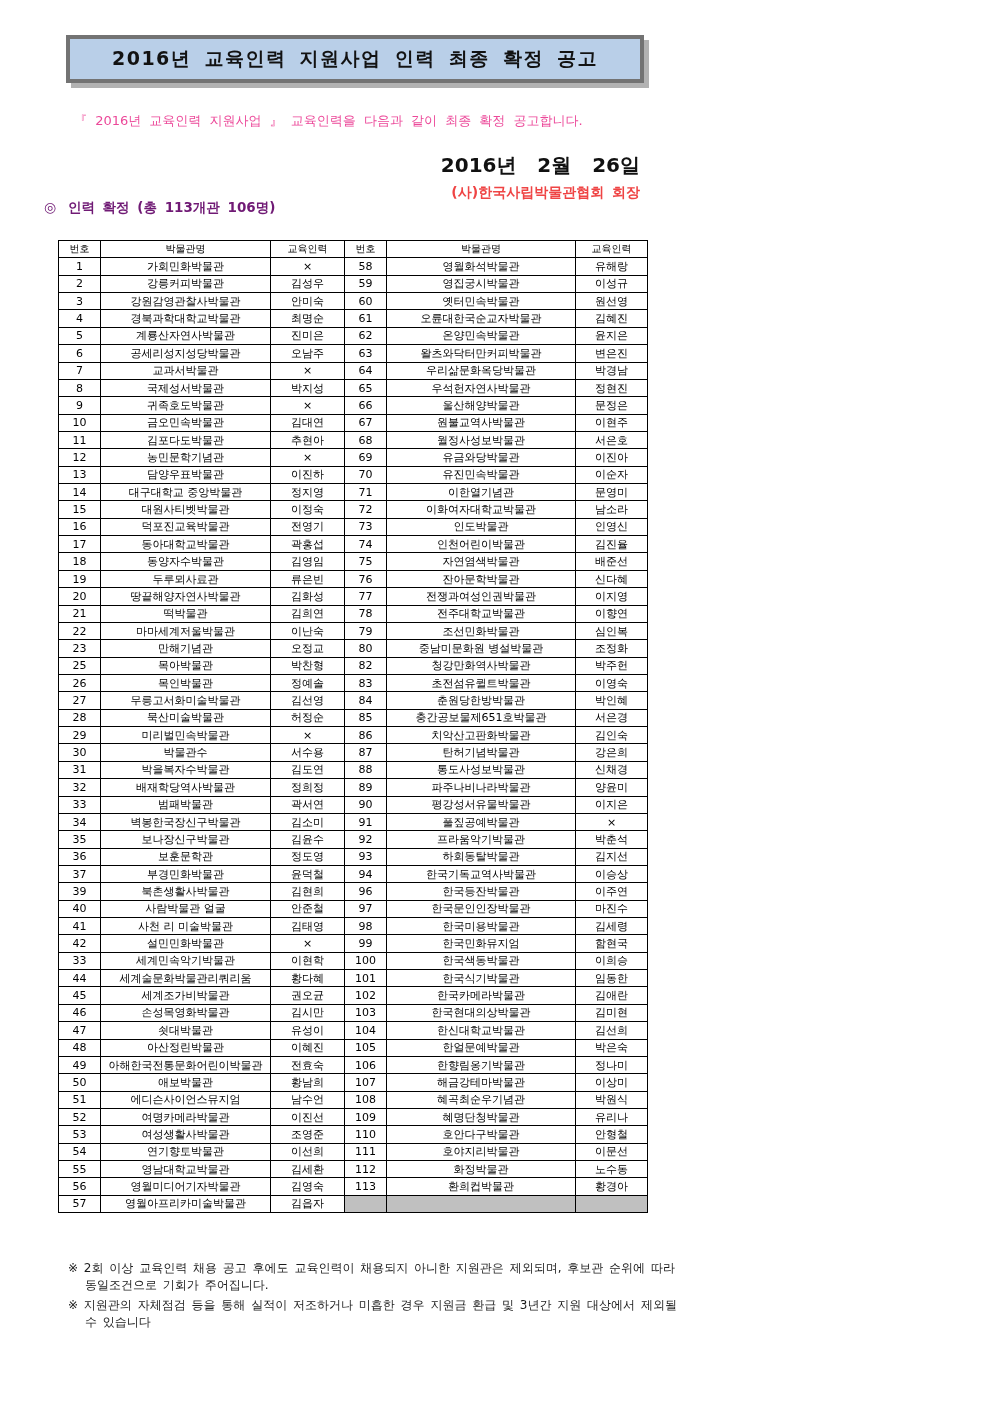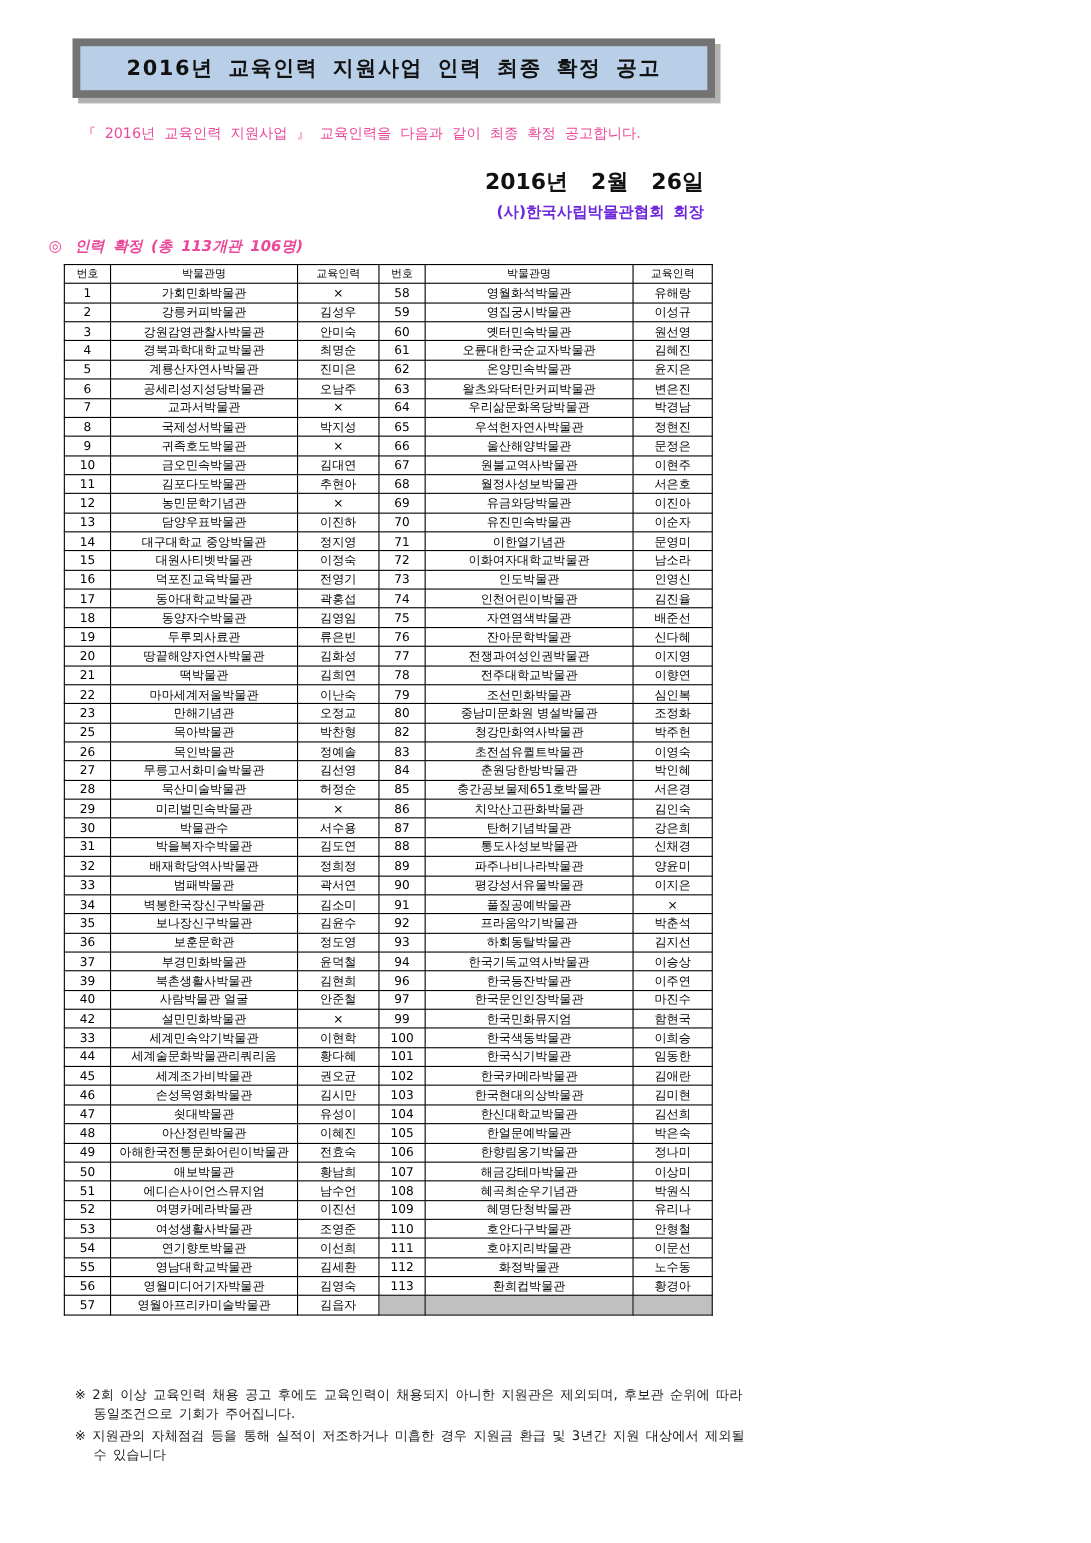--- a/index.html
+++ b/index.html
@@ -1,45 +1,45 @@
 <!DOCTYPE html>
 <html><head>
 <meta charset="utf-8">
 <style>
   html,body{margin:0;padding:0;background:#ffffff;}
   body{font-family:"DejaVu Sans","Liberation Sans",sans-serif;color:#000;}
   .page{position:relative;width:992px;height:1403px;background:#fff;overflow:hidden;}
 
   .title-banner{
     position:absolute;left:66px;top:35px;width:570px;height:40px;
-    background:#b9cfe8;border:7px solid #737373;
+    background:#b9cfe8;border:4px solid #737373;
     box-shadow:5px 5px 0 0 #b2b2b2;
     display:flex;align-items:center;justify-content:center;
   }
   .title-banner .title-text{
     font-size:19px;font-weight:bold;letter-spacing:1.5px;word-spacing:5px;color:#121212;
   }
 
   .intro{
     position:absolute;left:74px;top:112px;width:620px;
     font-size:13px;word-spacing:4px;color:#ec4899;
   }
 
   .date-line{
     position:absolute;left:55px;top:152px;width:585px;
     text-align:right;font-size:20px;font-weight:bold;white-space:pre;color:#111;
   }
   .org-line{
     position:absolute;left:55px;top:184px;width:585px;
-    text-align:right;font-size:14px;font-weight:bold;word-spacing:3px;color:#6d28d9;
+    text-align:right;font-size:14px;font-weight:bold;word-spacing:3px;color:#ef4444;
   }
 
   .section-heading{
-    position:absolute;left:44px;top:215px;
-    font-size:13.5px;font-weight:bold;word-spacing:3px;color:#ec4899;font-style:italic;
+    position:absolute;left:44px;top:199px;
+    font-size:13.5px;font-weight:bold;word-spacing:3px;color:#701a75;
   }
   .section-heading .bullet{font-size:14px;margin-right:4px;}
 
   table.roster{
     position:absolute;left:58px;top:240px;width:589px;
     border-collapse:collapse;table-layout:fixed;
   }
   table.roster th,table.roster td{
     border:1px solid #000;
     height:17.36px;box-sizing:border-box;
@@ -397,20 +397,28 @@
         </tr>
         <tr>
           <td>40</td>
           <td>사람박물관 얼굴</td>
           <td>안준철</td>
           <td>97</td>
           <td>한국문인인장박물관</td>
           <td>마진수</td>
         </tr>
         <tr>
+          <td>41</td>
+          <td>사천 리 미술박물관</td>
+          <td>김태영</td>
+          <td>98</td>
+          <td>한국미용박물관</td>
+          <td>김세령</td>
+        </tr>
+        <tr>
           <td>42</td>
           <td>설민민화박물관</td>
           <td>×</td>
           <td>99</td>
           <td>한국민화뮤지엄</td>
           <td>함현국</td>
         </tr>
         <tr>
           <td>33</td>
           <td>세계민속악기박물관</td>

